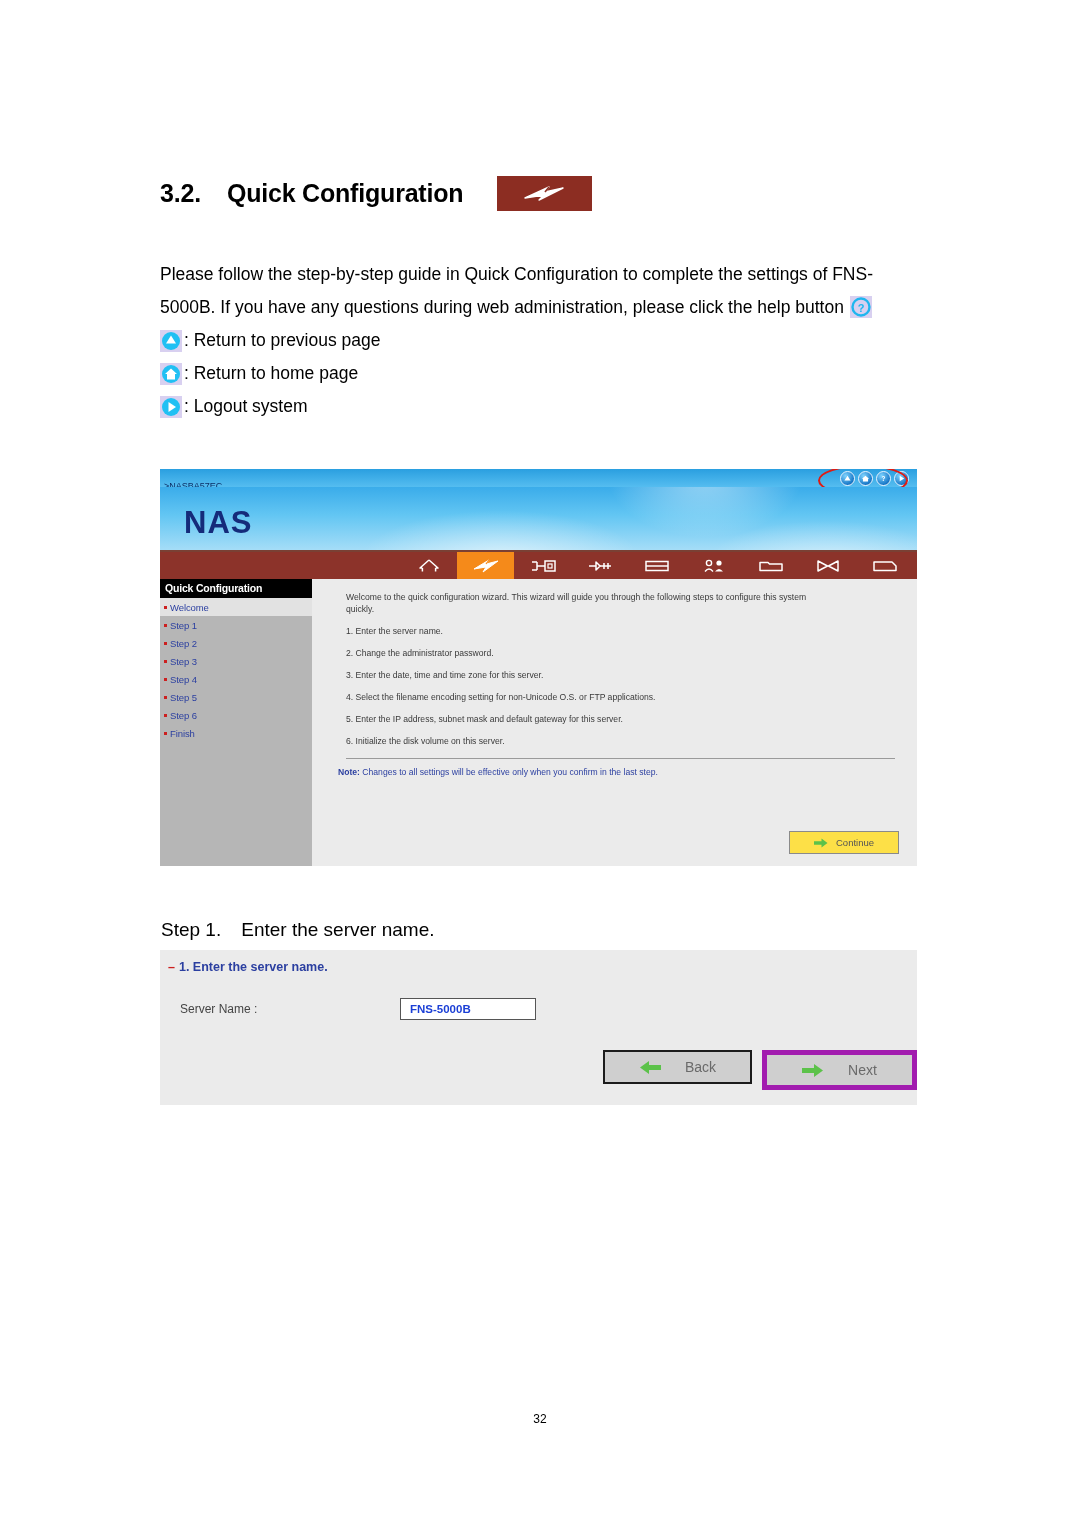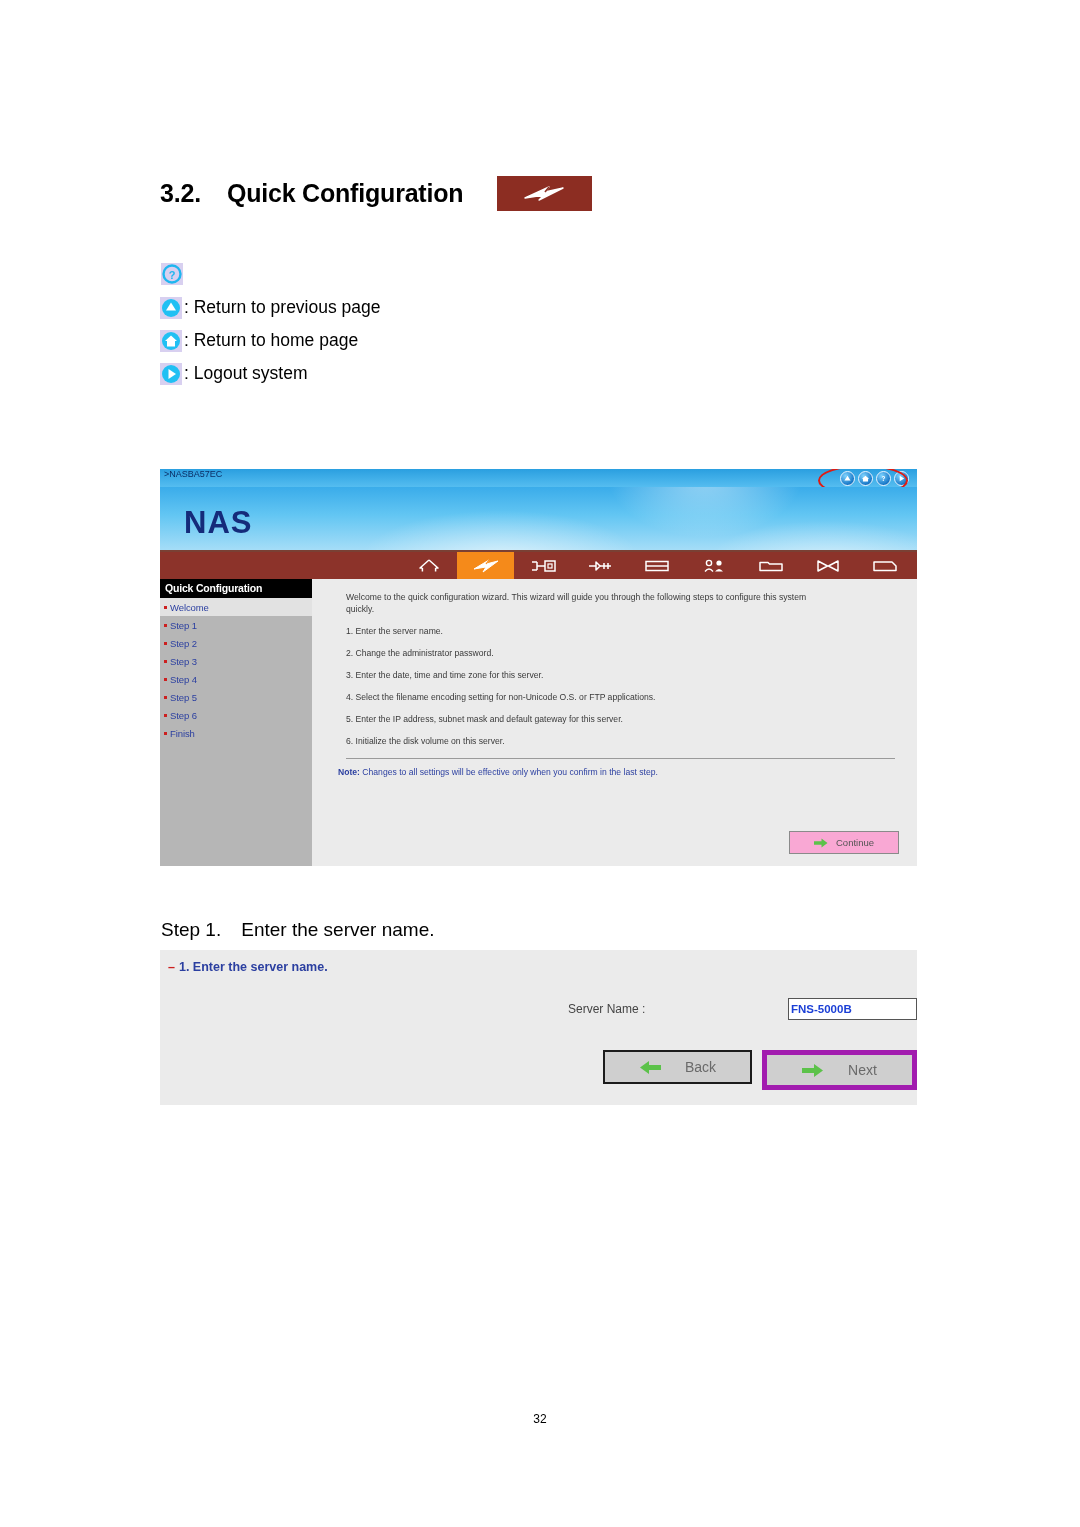--- a/index.html
+++ b/index.html
@@ -95,21 +95,21 @@
     overflow: hidden;
   }
   .app-topbar {
     height: 18px;
     background: linear-gradient(to bottom, #2a9fe0 0%, #55bdf0 100%);
     position: relative;
   }
   .app-topbar .bc {
     position: absolute;
     left: 4px;
-    top: 0;
+    top: 12px;
     font-size: 9px;
     color: #0b2f66;
     font-family: "Liberation Sans", sans-serif;
   }
   .nav-circle-wrap {
     position: absolute;
     right: 8px;
     top: 0px;
     display: flex;
     gap: 3px;
@@ -248,21 +248,21 @@
   .content-note .note-rest { font-weight: normal; }
 
   .btn-row {
     position: absolute;
     right: 18px;
     bottom: 14px;
     display: flex;
     gap: 8px;
   }
   .ui-btn {
-    background: #f9a8d4;
+    background: #fde047;
     border: 1px solid #8a8a8a;
     height: 21px;
     min-width: 92px;
     display: flex;
     align-items: center;
     justify-content: center;
     gap: 8px;
     font-size: 9.5px;
     color: #555;
     padding: 0 8px;
@@ -291,36 +291,35 @@
   .sp-title {
     font-size: 12.5px;
     color: #2b3fa0;
     font-weight: bold;
     padding: 10px 0 0 8px;
   }
   .sp-title .dash { color: #cc1f1f; margin-right: 4px; }
   .sp-row {
     display: flex;
     align-items: center;
-    margin: 24px 0 0 8px;
-    justify-content: flex-end;
+    margin: 24px 0 0 20px;
   }
   .sp-label {
     font-size: 12px;
     color: #444;
     width: 220px;
   }
   .sp-input {
     width: 125px;
     height: 20px;
     background: #fff;
     border: 1px solid #555;
     display: flex;
     align-items: center;
-    padding-left: 2px;
+    padding-left: 9px;
     font-size: 11.5px;
     font-weight: bold;
     color: #1b3fd6;
   }
   .sp-btnrow {
     position: absolute;
     right: 0px;
     bottom: 15px;
     display: flex;
     gap: 10px;
@@ -359,20 +358,21 @@
   <span class="bolt-badge">
     <svg width="52" height="22" viewBox="0 0 52 22">
       <path d="M6 15 L30 4 L26 9 L44 5 L20 17 L25 12 Z" fill="#ffffff" stroke="#ffffff" stroke-width="1.4" stroke-linejoin="round"></path>
       <path d="M30 4 L26 9" stroke="#8c2d22" stroke-width="1.6"></path>
     </svg>
   </span>
 </div>
 
 <div class="doc-body">
   <p>
+    <span>Please follow the step-by-step guide in Quick Configuration to complete the settings of FNS-5000B.  If you have any questions during web administration, please click the help button</span>
     <span class="inline-ico">
       <svg width="20" height="20" viewBox="0 0 20 20">
         <circle cx="10" cy="10" r="8.5" fill="none" stroke="#1fb6ef" stroke-width="2.4"></circle>
         <text x="10" y="14.5" font-size="11" font-family="Liberation Sans, sans-serif" font-weight="bold" fill="#1fb6ef" text-anchor="middle">?</text>
       </svg>
     </span>
   </p>
 
   <div class="legend-line">
     <span class="lg-ico">

